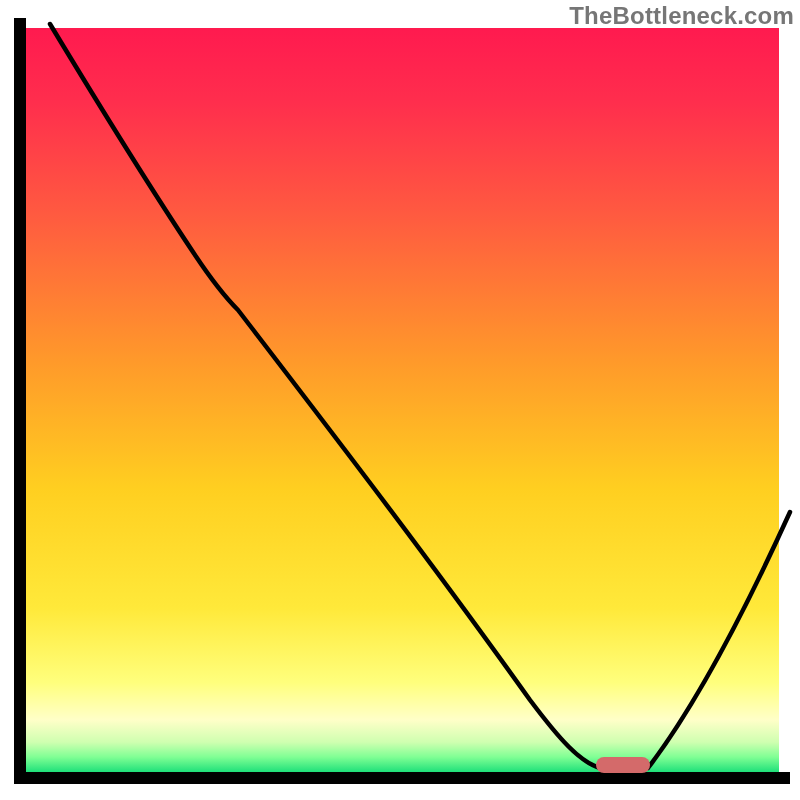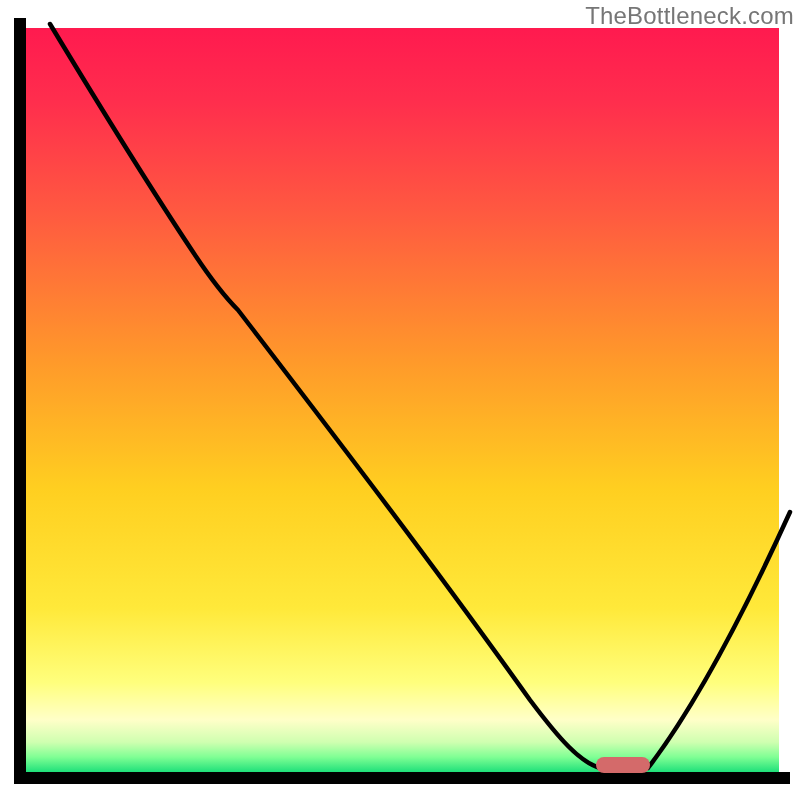--- a/index.html
+++ b/index.html
@@ -14,21 +14,21 @@
   .canvas {
     position: relative;
     width: 800px;
     height: 800px;
   }
   .watermark {
     position: absolute;
     top: 2px;
     right: 6px;
     font-size: 24px;
-    font-weight: 400;
+    font-weight: 700;
     color: #767676;
     letter-spacing: 0.2px;
     font-family: Arial, Helvetica, sans-serif;
   }
   svg.plot {
     position: absolute;
     left: 0;
     top: 0;
   }
 </style>

